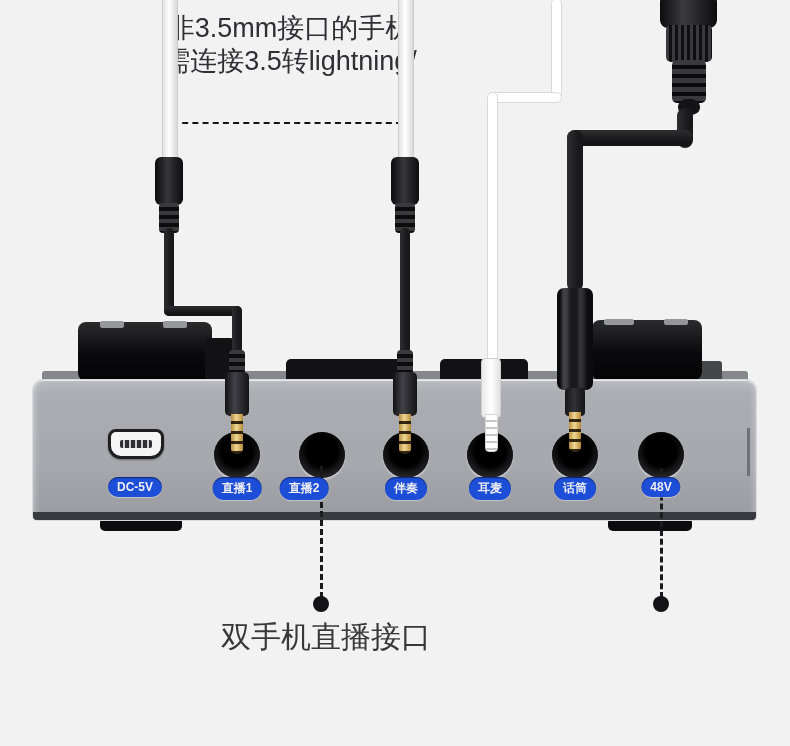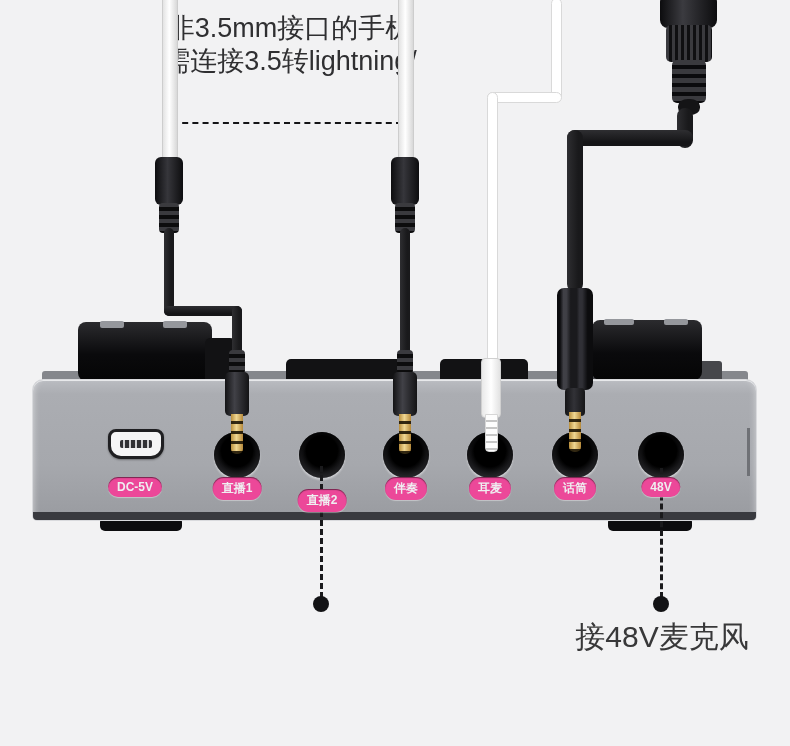--- a/index.html
+++ b/index.html
@@ -28,21 +28,21 @@
          background:linear-gradient(180deg,#babcc1 0%,#abadb2 10%,#a6a8ad 60%,#999ba0 100%);
          box-shadow:inset 0 1px 0 #e8e9eb, inset 5px 0 7px -5px rgba(255,255,255,.6), inset -5px 0 7px -5px rgba(255,255,255,.5);}
   .panel-bottom{position:absolute;left:0;right:0;bottom:0;height:8px;background:#393a3f;border-radius:0 0 4px 4px;}
   .panel-seam{position:absolute;background:#6f7176;}
   .foot{position:absolute;background:#0c0c0e;border-radius:5px;}
 
   
   .jack{position:absolute;width:46px;height:46px;border-radius:50%;
         background:radial-gradient(circle at 50% 42%, #000 0 44%, #141416 58%, #2f2f33 78%, #4a4b4f 100%);
         box-shadow:0 2px 2px rgba(250,250,252,.5), inset 0 2px 4px rgba(0,0,0,.85);}
-  .pill{position:absolute;transform:translateX(-50%);background:#ec4899;color:#efeff1;
+  .pill{position:absolute;transform:translateX(-50%);background:#1d4ed8;color:#efeff1;
         font-size:12px;font-weight:bold;padding:3px 9px;border-radius:11px;white-space:nowrap;
         box-shadow:0 1px 1px rgba(255,255,255,.4), inset 0 1px 1px rgba(0,0,0,.5);}
 
   
   .musb{position:absolute;left:108px;top:429px;width:50px;height:24px;background:#f5f5f6;
         border:3px solid #1f1f22;border-radius:8px 8px 13px 13px;box-shadow:0 1px 2px rgba(0,0,0,.35);}
   .musb-slot{position:absolute;left:50%;top:50%;transform:translate(-50%,-50%);width:32px;height:8px;
         background:#313135;border-radius:2px;
         background-image:repeating-linear-gradient(90deg, transparent 0 3px, #cfcfd2 3px 5px, transparent 5px 6px);}
 
@@ -110,21 +110,21 @@
   <div class="pill z6" style="left:135px;top:477px;">DC-5V</div>
 
   <div class="jack z4" style="left:214px;top:432px;"></div>
   <div class="jack z4" style="left:299px;top:432px;"></div>
   <div class="jack z4" style="left:383px;top:432px;"></div>
   <div class="jack z4" style="left:467px;top:432px;"></div>
   <div class="jack z4" style="left:552px;top:432px;"></div>
   <div class="jack z4" style="left:638px;top:432px;"></div>
 
   <div class="pill z6" style="left:237px;top:477px;">直播1</div>
-  <div class="pill z6" style="left:322px;top:477px;margin-top:12px;">直播2</div>
+  <div class="pill z6" style="left:304px;top:477px;">直播2</div>
   <div class="pill z6" style="left:406px;top:477px;">伴奏</div>
   <div class="pill z6" style="left:490px;top:477px;">耳麦</div>
   <div class="pill z6" style="left:575px;top:477px;">话筒</div>
   <div class="pill z6" style="left:661px;top:477px;">48V</div>
 
   <div>
     <div class="tube-white z7" style="left:162px;top:0;width:14px;height:160px;"></div>
     <div class="conn-black z7" style="left:155px;top:157px;width:28px;height:48px;"></div>
     <div class="ribs z7" style="left:159px;top:203px;width:20px;height:30px;"></div>
     <div class="cordv z7" style="left:164px;top:228px;width:10px;height:88px;"></div>
@@ -161,18 +161,18 @@
     <div class="cordv z7" style="left:677px;top:108px;width:16px;height:40px;"></div>
     <div class="cordh z7" style="left:567px;top:130px;width:126px;height:16px;"></div>
     <div class="cordv z7" style="left:567px;top:130px;width:16px;height:162px;"></div>
     <div class="big-plug z7" style="left:557px;top:288px;width:36px;height:102px;"></div>
     <div class="neck z7" style="left:565px;top:388px;width:20px;height:28px;"></div>
     <div class="tip-gold z7" style="left:569px;top:412px;width:12px;height:40px;"></div>
   </div>
 
   <div class="dashv z5" style="left:320px;top:466px;height:132px;"></div>
   <div class="dot z5" style="left:313px;top:596px;width:16px;height:16px;"></div>
+  <div class="callout-text z5" style="left:326px;top:617px;">双手机直播接口</div>
 
   <div class="dashv z5" style="left:660px;top:468px;height:130px;"></div>
   <div class="dot z5" style="left:653px;top:596px;width:16px;height:16px;"></div>
-  <div class="callout-text z5" style="left:662px;top:617px;">接48V麦克风</div>
 
 </div>
 
 </body></html>

